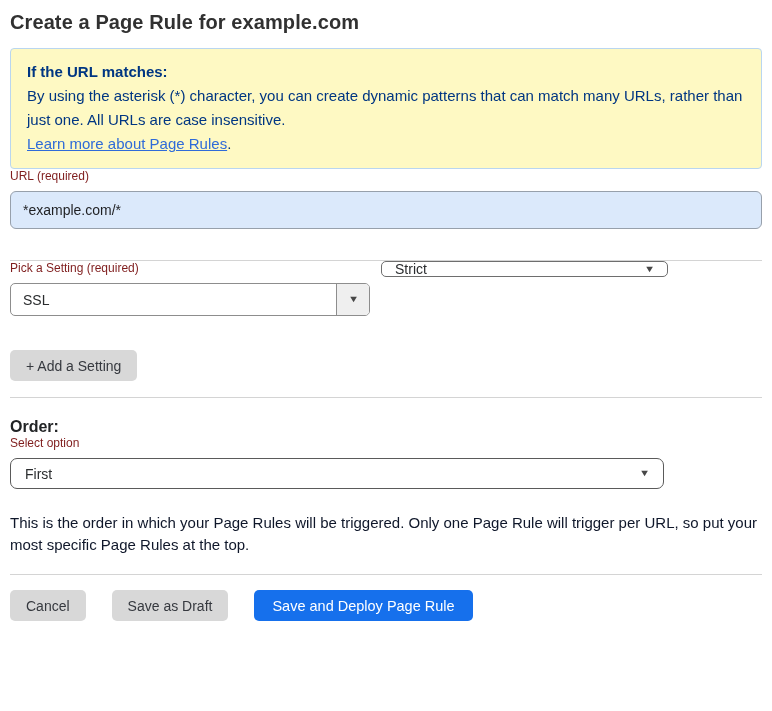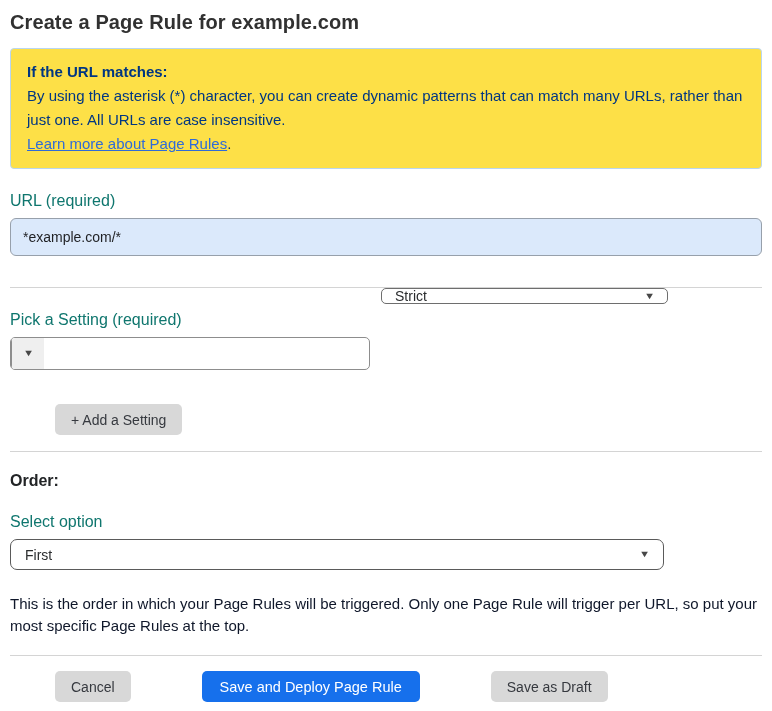--- a/index.html
+++ b/index.html
@@ -16,37 +16,36 @@
     font-size: 20px;
     font-weight: bold;
     color: #313131;
     line-height: 28px;
     margin-bottom: 12px;
     letter-spacing: 0.1px;
   }
 
   
   .info-box {
-    background: #fde047;
+    background: #fef9c3;
     border: 1px solid #b9d6f0;
     border-radius: 4px;
     padding: 11px 16px 12px 16px;
     color: #003682;
     font-size: 15px;
     line-height: 24px;
   }
   .info-box .info-heading { font-weight: bold; font-size: 15px; }
   .info-box .info-body { max-width: 720px; }
   .info-link { color: #2f6bd8; text-decoration: underline; cursor: pointer; }
   .info-link-suffix { color: #003682; }
 
   .field-label {
-    font-size: 16px;
-    color: #0f766e;
-    margin-top: 23px;
+    font-size: 12px;
+    color: #7f1d1d;
     margin-bottom: 8px;
   }
 
   .url-input {
     width: 752px;
     height: 38px;
     background: #dbe9fb;
     border: 1px solid #97a0ab;
     border-radius: 6px;
     padding: 0 12px;
@@ -146,21 +145,20 @@
     display: inline-flex;
     align-items: center;
     justify-content: center;
     height: 31px;
     border: none;
     border-radius: 5px;
     font-size: 14px;
     font-family: "Liberation Sans", sans-serif;
     cursor: pointer;
     padding: 0 16px;
-    margin-left: 45px;
   }
   .btn-gray { background: #d8d8d8; color: #36393f; }
   .btn-add { margin-top: 34px; }
 
   .help-text {
     font-size: 15px;
     color: #0f172a;
     line-height: 22px;
     margin-top: 23px;
     max-width: 752px;
@@ -192,20 +190,21 @@
   <div class="field-label">URL (required)</div>
   <input class="url-input" type="text" value="*example.com/*" style="">
 
   <hr class="divider d1">
 
 
   <div class="settings-row">
     <div class="settings-col1">
       <div class="field-label">Pick a Setting (required)</div>
       <div class="select-framed">
+        <div class="select-value">SSL</div>
         <div class="select-arrow-seg">
           <span class="arrow-icon">▼</span>
         </div>
       </div>
     </div>
     <div class="settings-col2">
       <div class="select-plain">
         <span>Strict</span>
         <span class="arrow-icon">▼</span>
       </div>
@@ -223,17 +222,17 @@
     <span>First</span>
     <span class="arrow-icon">▼</span>
   </div>
 
   <div class="help-text">This is the order in which your Page Rules will be triggered. Only one Page Rule will trigger per URL, so put your most specific Page Rules at the top.</div>
 
   <hr class="divider d3">
 
   <div class="footer-actions">
     <button class="btn btn-gray">Cancel</button>
+    <button class="btn btn-gray">Save as Draft</button>
     <button class="btn btn-primary" id="deploy-btn" style="background: rgb(22, 112, 236);">Save and Deploy Page Rule</button>
-    <button class="btn btn-gray">Save as Draft</button>
   </div>
 
 </div>
 
 </body></html>

